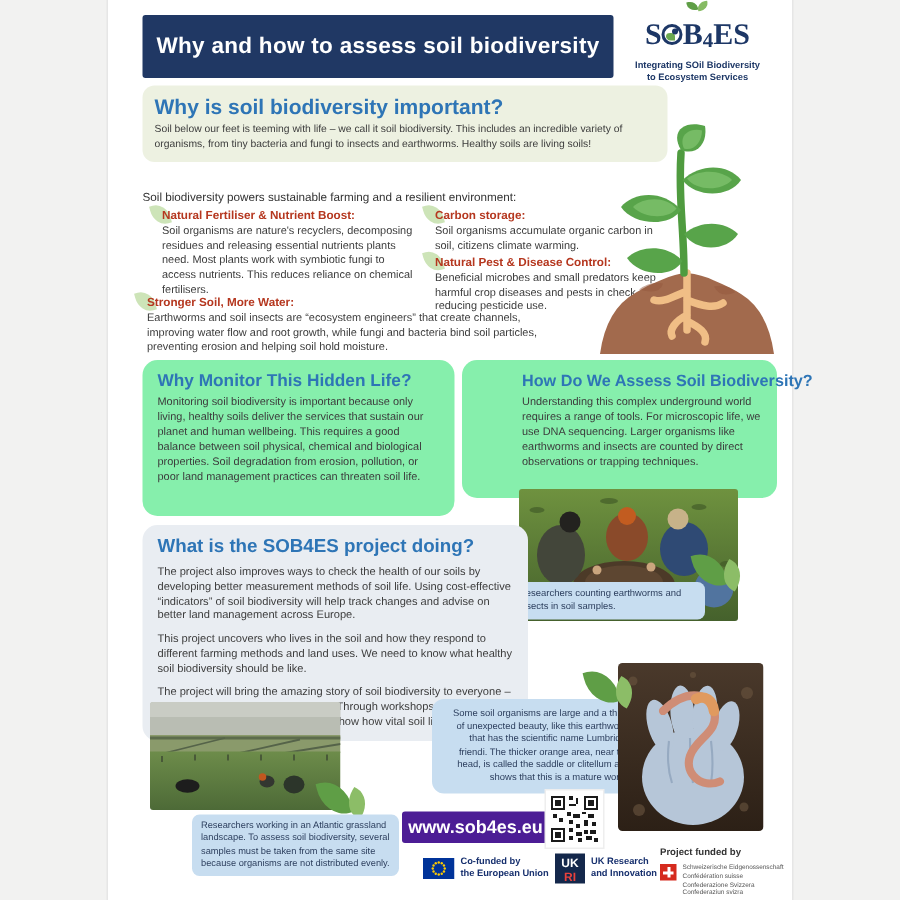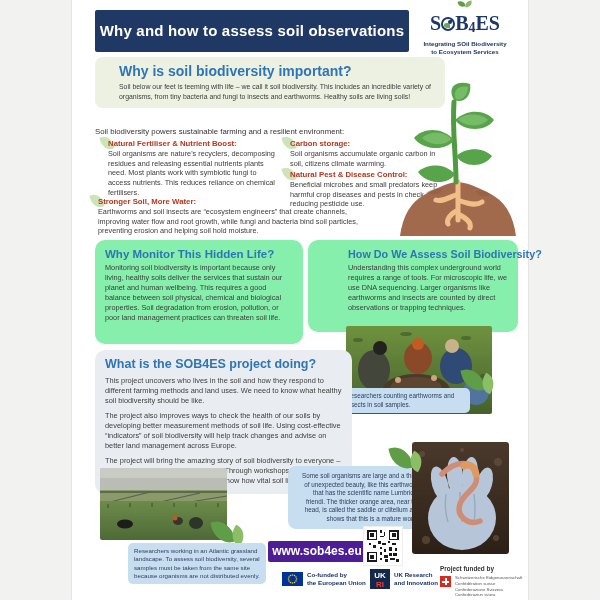--- a/index.html
+++ b/index.html
@@ -16,21 +16,21 @@
   .globe { display:inline-block; width:14px; height:14px; border:2px solid #1d3766; border-radius:50%; vertical-align:-1px; position:relative; background:#fff; }
   .globe::before { content:""; position:absolute; left:1px; bottom:1px; width:6px; height:5px; background:#6aa84f; border-radius:50% 50% 0 60%; }
   .globe::after { content:""; position:absolute; right:1px; top:1px; width:4px; height:4px; background:#1d3766; border-radius:50% 0 50% 50%; }
   .sprout { position:absolute; left:50%; top:-1px; width:14px; height:9px; margin-left:-7px; }
   .sprout i { position:absolute; display:block; width:7px; height:6px; background:#5f9e46; border-radius:0 80% 0 80%; }
   .sprout i.r { left:7px; transform:scaleX(-1) rotate(10deg); background:#86bb63; }
   .sprout i.l { left:0; transform:rotate(-10deg); }
   .tagline { font-size:6.2px; line-height:1.3; color:#1d3766; font-weight:bold; margin-top:2px; }
 
   
-  .intro-box { left:95px; top:57px; width:350px; background:#edf1e1; border-radius:8px; padding:6px 24px 7px; }
+  .intro-box { left:95px; top:57px; width:350px; background:#edf1e1; border-radius:8px; padding:6px 8px 7px; }
   .intro-box h2 { color:#2e75b6; font-size:14px; font-weight:bold; margin-bottom:3px; }
   .body-sm { font-size:6.9px; line-height:1.38; color:#3c3c3c; }
   .lead { left:95px; top:127px; width:330px; font-size:7.8px; color:#333; }
 
   
   .benefit { }
   .b-title { position:relative; font-size:7.8px; font-weight:bold; color:#b5371f; z-index:1; }
   .b-title .minileaf { position:absolute; left:-7px; top:-3px; width:12px; height:14px; background:#cde4b8; border-radius:0 80% 0 80%; transform:rotate(-15deg); z-index:-1; }
   .b-body { font-size:7.3px; line-height:1.32; color:#3c3c3c; margin-top:1px; }
 
@@ -69,21 +69,21 @@
   .swiss::before { content:""; position:absolute; left:4.5px; top:2px; width:2px; height:7px; background:#fff; }
   .swiss::after { content:""; position:absolute; left:2px; top:4.5px; width:7px; height:2px; background:#fff; }
   .swiss-text { left:455px; top:575px; font-size:4.3px; color:#555; line-height:1.35; }
 </style>
 </head>
 <body>
 
 <div class="paper"></div>
 
 <div class="abs header-bar">
-  <h1>Why and how to assess soil observations</h1>
+  <h1>Why and how to assess soil biodiversity</h1>
 </div>
 
 <div class="abs logo">
   <span class="sprout">
       <i class="l"></i>
       <i class="r"></i>
     </span>
   <div class="logo-row"><span>S</span><span class="globe"></span><span>B</span><span class="four">4</span><span>ES</span></div>
   <div class="tagline">
     <div>Integrating SOil Biodiversity</div>
@@ -173,22 +173,22 @@
     <circle cx="88" cy="52" r="3" fill="#caa57e"></circle>
 </svg>
 <div class="abs leafpair" style="left:462px;top:366px;">
     <i class="lf1"></i>
     <i class="lf2"></i>
   </div>
 <div class="abs caption-box" style="left:340px;top:388px;width:130px;">Researchers counting earthworms and insects in soil samples.</div>
 
 <div class="abs project-box">
   <h2>What is the SOB4ES project doing?</h2>
+  <p>The project also improves ways to check the health of our soils by developing better measurement methods of soil life. Using cost-effective “indicators” of soil biodiversity will help track changes and advise on better land management across Europe.</p>
   <p>This project uncovers who lives in the soil and how they respond to different farming methods and land uses. We need to know what healthy soil biodiversity should be like.</p>
-  <p>The project also improves ways to check the health of our soils by developing better measurement methods of soil life. Using cost-effective “indicators” of soil biodiversity will help track changes and advise on better land management across Europe.</p>
   <p>The project will bring the amazing story of soil biodiversity to everyone – farmers, policymakers, and citizens. Through workshops and easy-to-understand information, we want to show how vital soil life is.</p>
 </div>
 
 <div class="abs caption-box" style="left:288px;top:466px;width:140px;text-align:right;border-radius:8px;padding:6px 8px;">Some soil organisms are large and a thing of unexpected beauty, like this earthworm that has the scientific name Lumbricus friendi. The thicker orange area, near the head, is called the saddle or clitellum and shows that this is a mature worm.</div>
 <svg class="abs photo" style="left:412px;top:442px;border-radius:3px;" width="97" height="112" viewBox="0 0 97 112">
   <defs>
       <linearGradient id="gs" x1="0" y1="0" x2="0" y2="1">
         <stop offset="0" stop-color="#4a392b"></stop>
         <stop offset="1" stop-color="#2c2016"></stop>
       </linearGradient>

